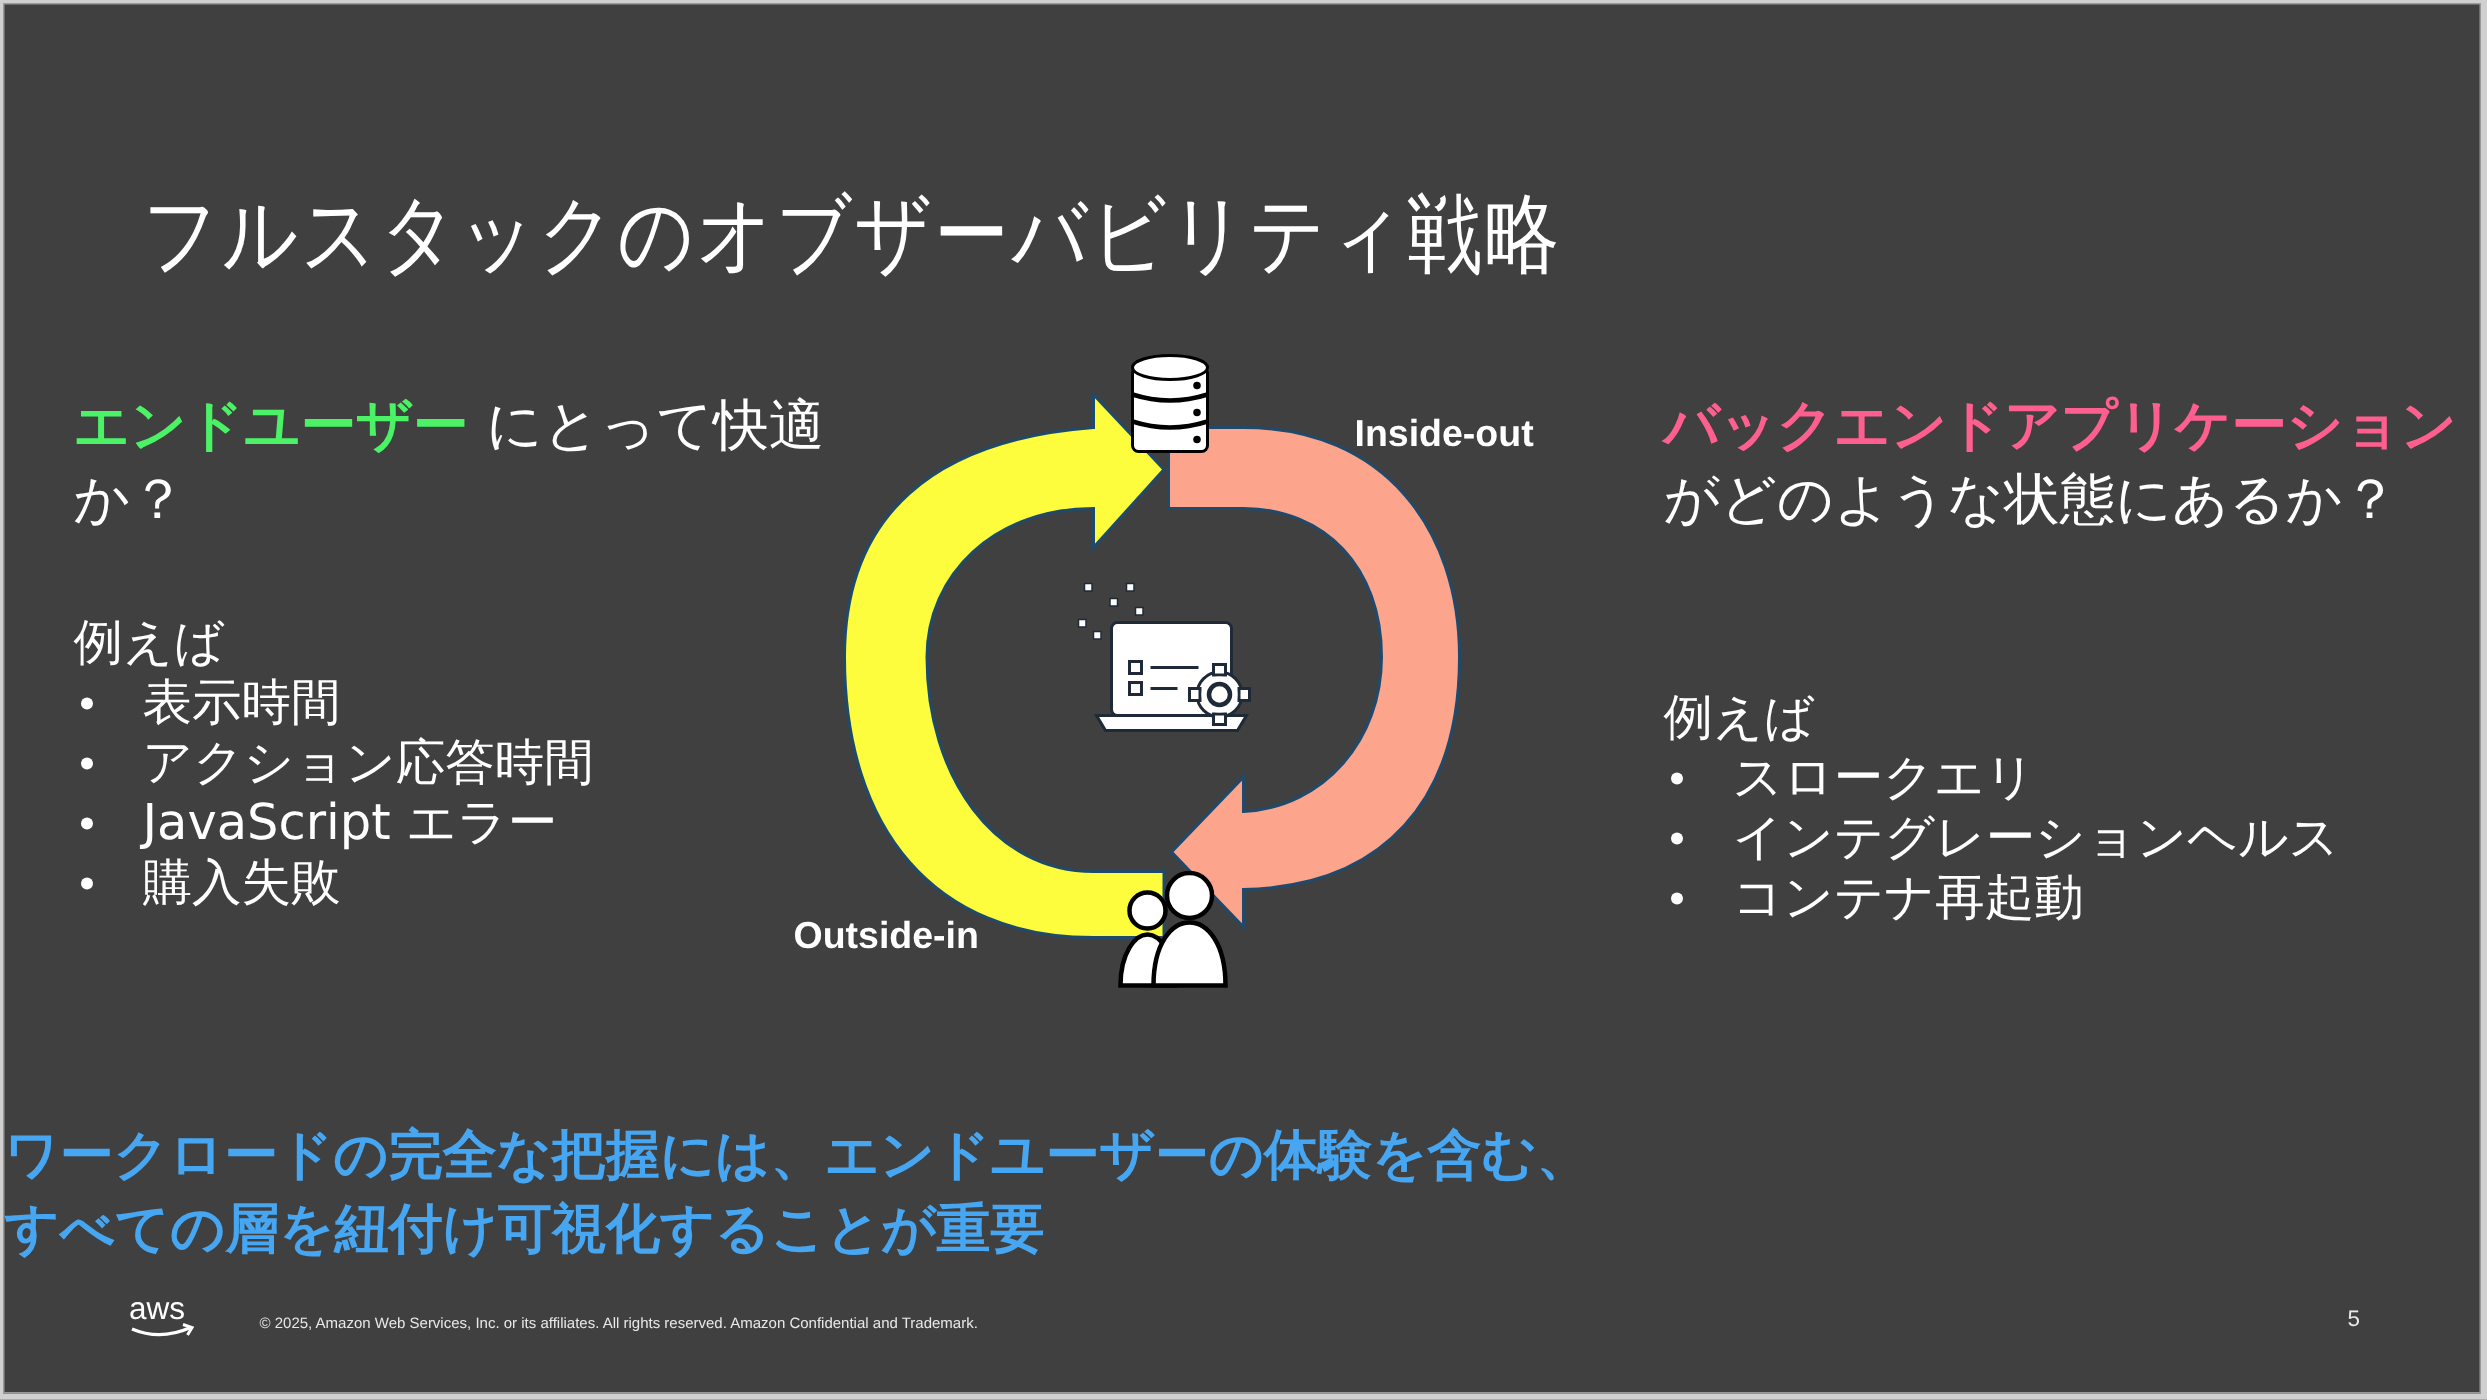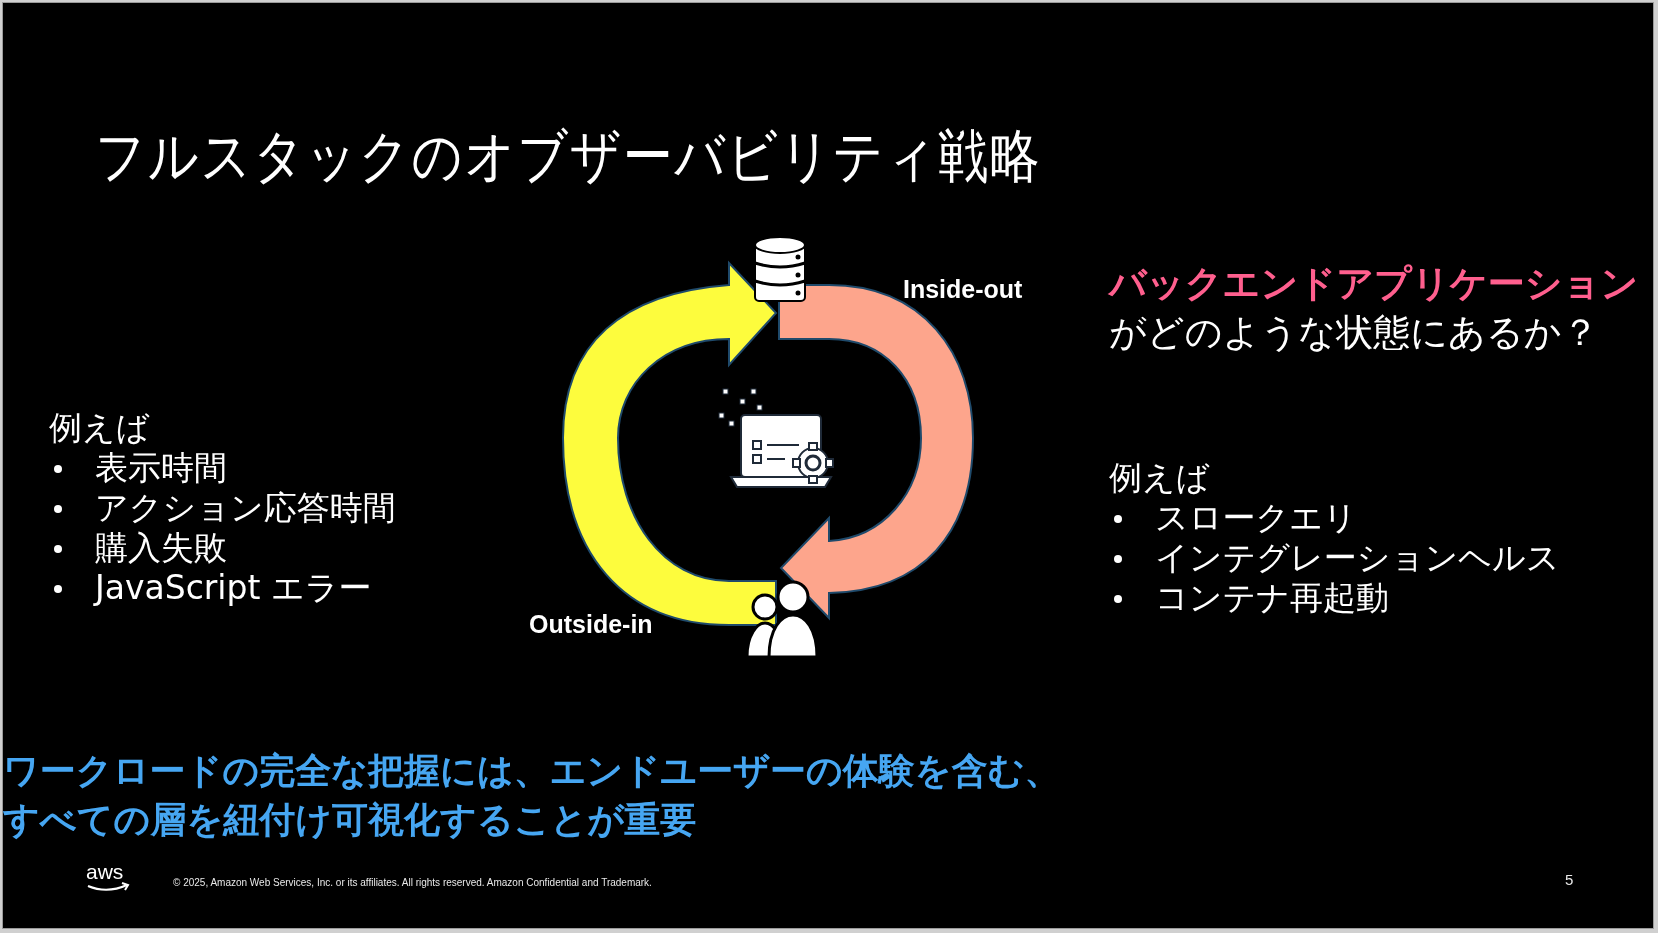--- a/index.html
+++ b/index.html
@@ -1,19 +1,19 @@
 <!DOCTYPE html>
 <html><head>
   <meta charset="utf-8">
   <style>
     html, body { margin: 0; padding: 0; background: #d0d0d0; }
     body { width: 1658px; height: 933px; overflow: hidden; position: relative; }
     .slide {
       position: absolute; left: 2px; top: 2px; width: 1652px; height: 927px;
-      background: #000000; border: 1px solid #9a9a9a; box-sizing: border-box;
+      background: #404040; border: 1px solid #9a9a9a; box-sizing: border-box;
       font-family: "DejaVu Sans", "Liberation Sans", sans-serif; color: #ffffff;
     }
     .title {
       position: absolute; left: 92px; top: 118px; font-size: 58px; line-height: 70px;
       letter-spacing: 2px; font-weight: normal; white-space: nowrap;
       transform: scaleX(0.86); transform-origin: left top;
     }
     .q { position: absolute; font-size: 37px; line-height: 49px; }
     .q-left { left: 46px; top: 256px; width: 520px; }
     .q-right { left: 1106px; top: 256px; width: 540px; }
@@ -41,28 +41,31 @@
     .copyright { position: absolute; left: 170px; top: 874px; font-size: 10px; color: #e8e8e8; font-family: "Liberation Sans", sans-serif; white-space: nowrap; }
     .page-num { position: absolute; left: 1562px; top: 868px; font-size: 15px; color: #e8e8e8; font-family: "Liberation Sans", sans-serif; }
   </style>
 </head>
 <body>
 
 <div class="slide">
 
   <div class="title">フルスタックのオブザーバビリティ戦略</div>
 
+  <div class="q q-left">
+    <span class="hl" style="color:#4cf266">エンドユーザー</span><span> にとって快適か？</span>
+  </div>
 
   <div class="ex ex-left">
     <div>例えば</div>
     <ul>
       <li>表示時間</li>
       <li>アクション応答時間</li>
+      <li>JavaScript エラー</li>
       <li>購入失敗</li>
-      <li>JavaScript エラー</li>
     </ul>
   </div>
 
   <div class="q q-right">
     <span class="hl" style="color:#ff5f8e">バックエンドアプリケーション</span><span> がどのような状態にあるか？</span>
   </div>
 
   <div class="ex ex-right">
     <div>例えば</div>
     <ul>

